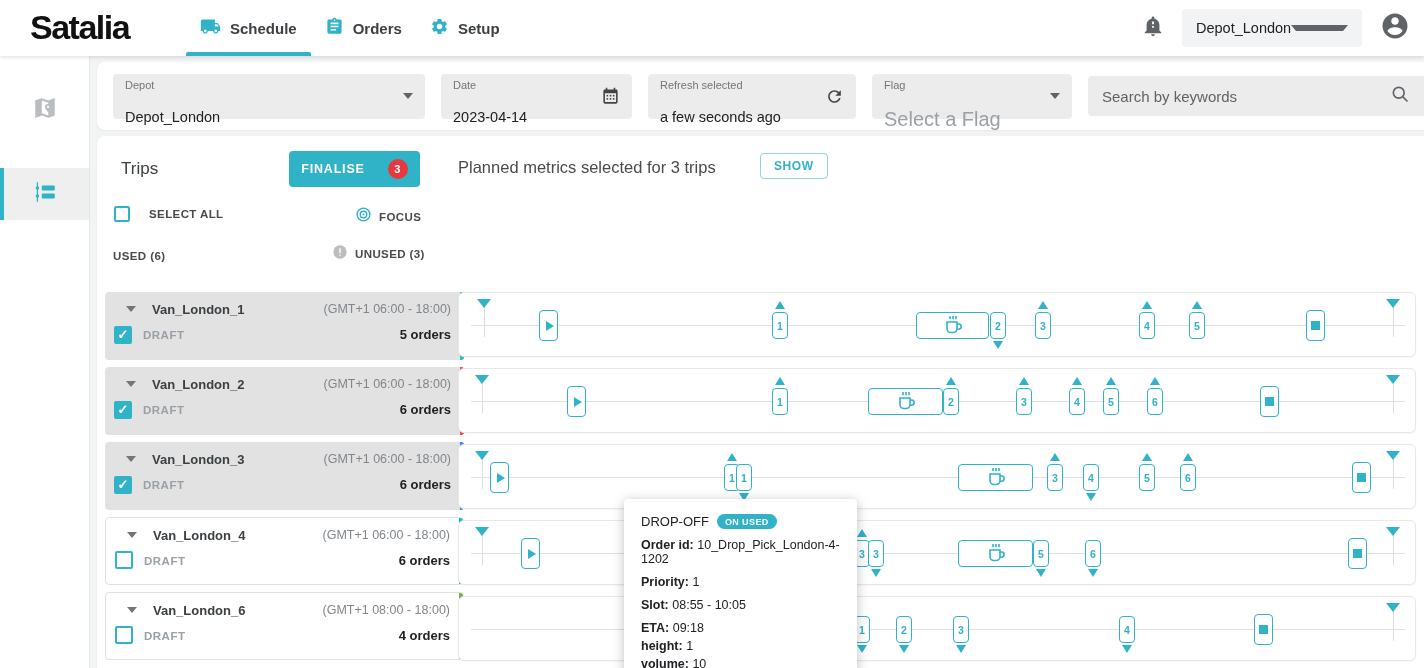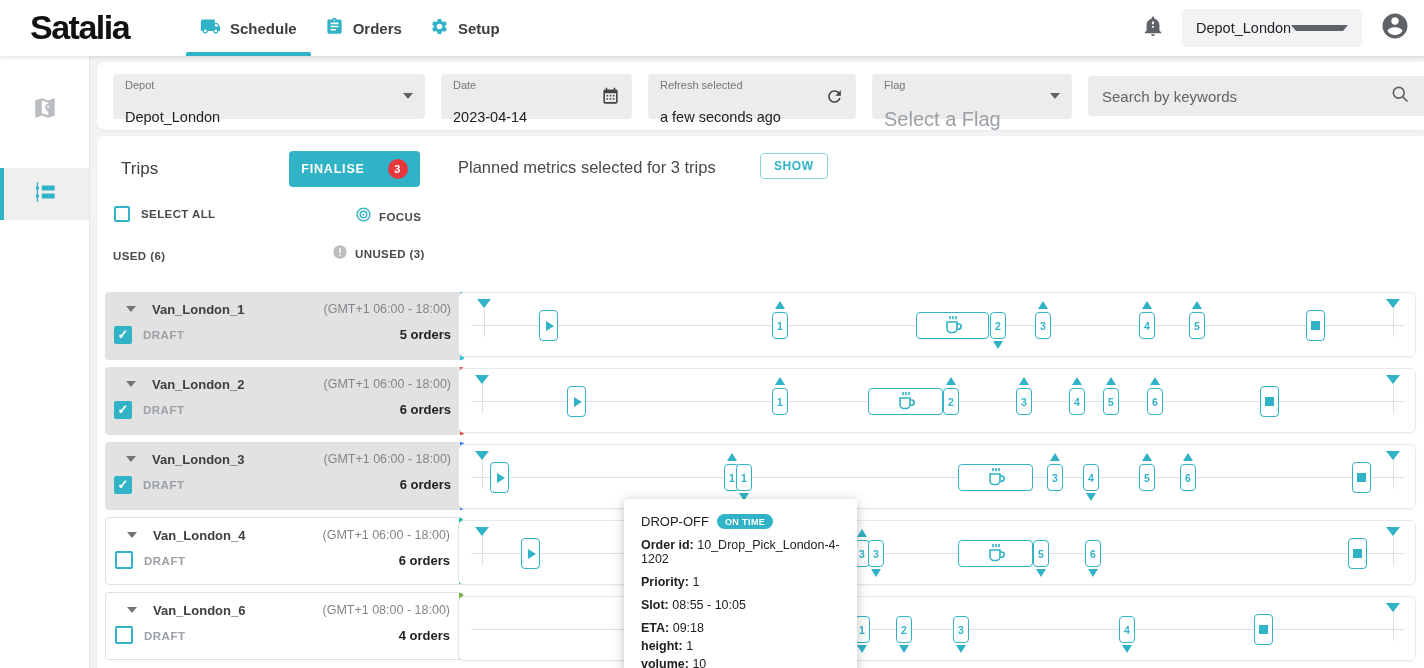--- a/index.html
+++ b/index.html
@@ -258,21 +258,21 @@
   <div class="trips-title">Trips</div>
   <button class="finalise-btn">
     <span>FINALISE</span>
     <span class="finalise-badge">3</span>
   </button>
   <div class="metrics-text">Planned metrics selected for 3 trips</div>
   <button class="show-btn">SHOW</button>
 
   <div class="sel-row">
     <span class="chk"></span>
-    <span class="lbl-sm" style="margin-left:11px">SELECT ALL</span>
+    <span class="lbl-sm" style="margin-left:19px">SELECT ALL</span>
     <span class="focus-grp">
       <span>
         <svg width="17" height="17" viewBox="0 0 24 24">
             <circle cx="12" cy="12" r="9" fill="none" stroke="#30b3c6" stroke-width="2"></circle>
             <circle cx="12" cy="12" r="4.6" fill="none" stroke="#30b3c6" stroke-width="2"></circle>
             <circle cx="12" cy="12" r="1.5" fill="#30b3c6"></circle>
           </svg>
       </span>
       <span class="lbl-sm">FOCUS</span>
     </span>
@@ -507,21 +507,21 @@
         <div class="mk-box mk-cap" style="left: 795px;">
           <span class="end-glyph"></span>
         </div>
       </div>
     </div>
 </div>
 
 <div class="tooltip">
   <div class="tt-head">
     <span class="tt-title">DROP-OFF</span>
-    <span class="tt-badge">ON TIME</span>
+    <span class="tt-badge">ON USED</span>
   </div>
   <div id="tt-fields">
       <div class="tt-row main"><b>Order id: </b>10_Drop_Pick_London-4-1202</div>
       <div class="tt-row main"><b>Priority: </b>1</div>
       <div class="tt-row main"><b>Slot: </b>08:55 - 10:05</div>
       <div class="tt-row main"><b>ETA: </b>09:18</div>
       <div class="tt-row dims"><b>height: </b>1</div>
       <div class="tt-row dims"><b>volume: </b>10</div>
     </div>
 </div>

